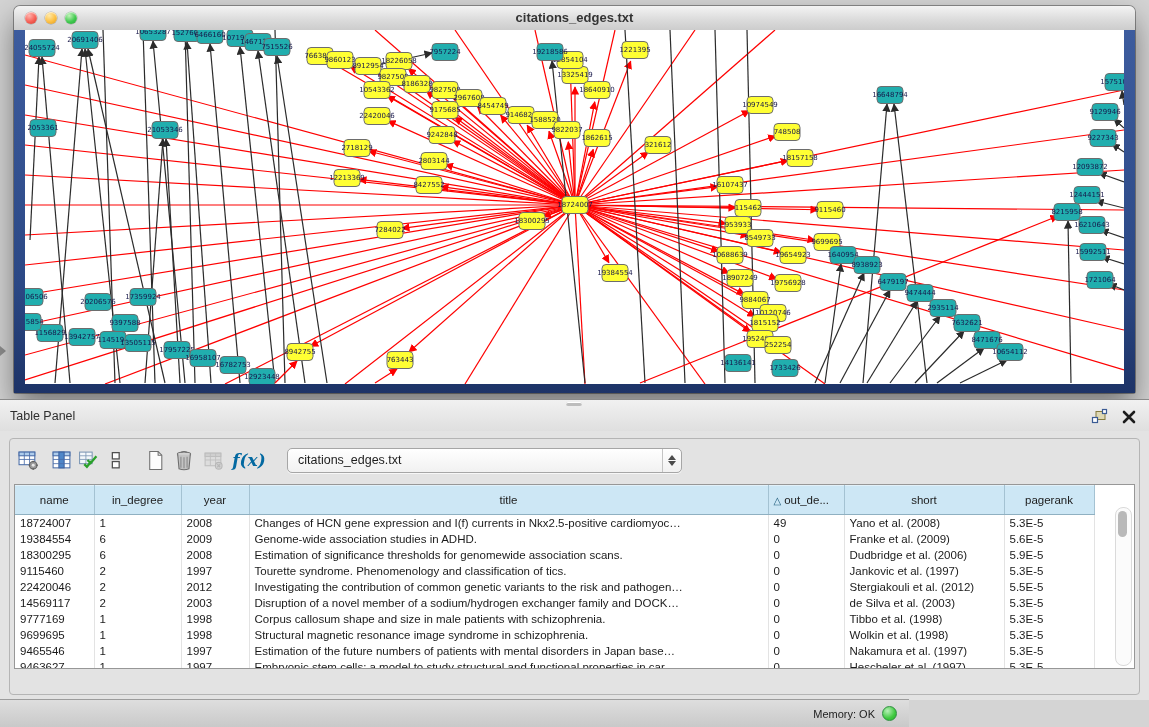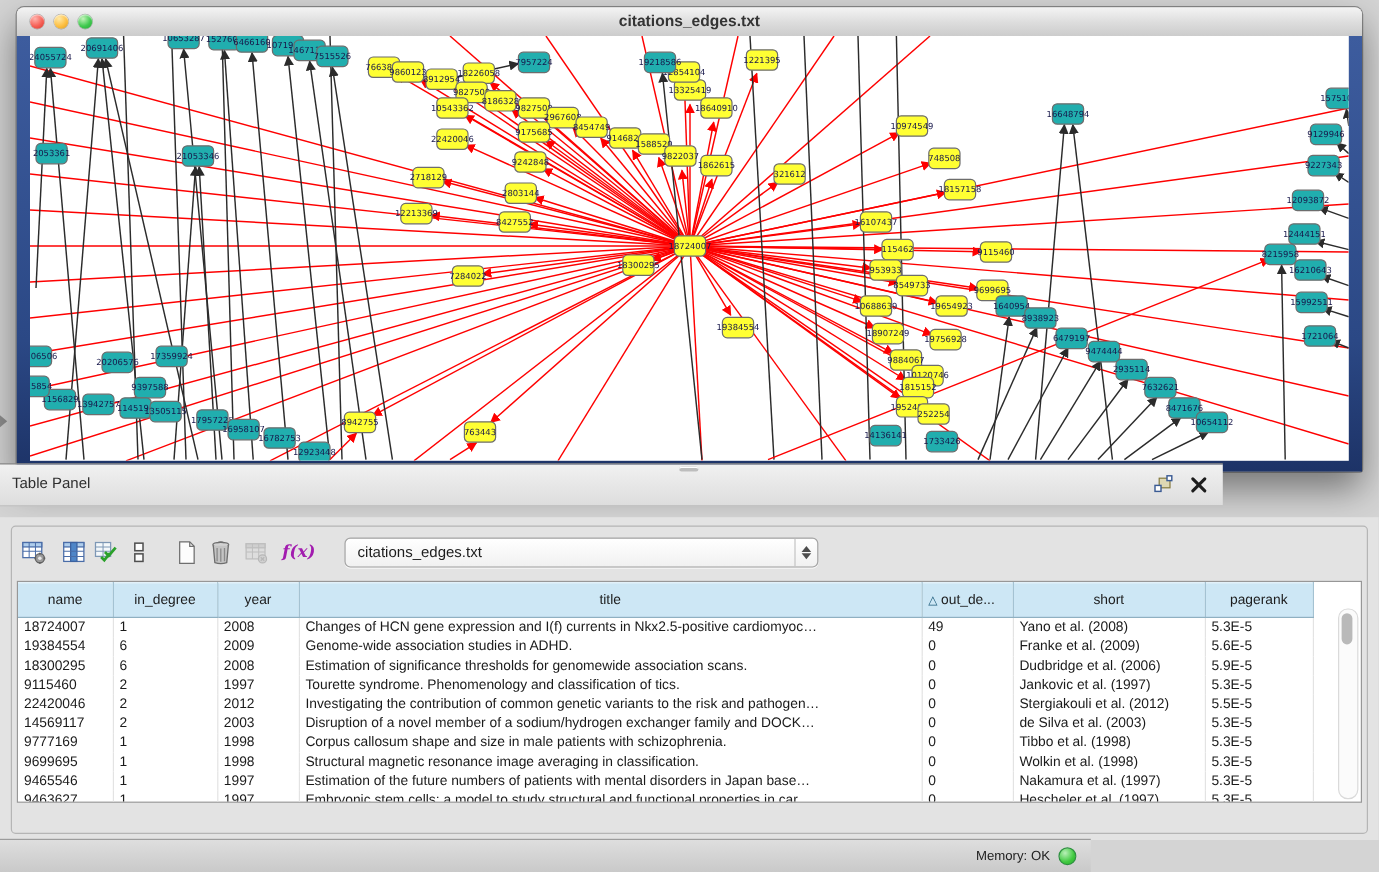--- a/index.html
+++ b/index.html
@@ -18,35 +18,35 @@
   .light{width:12px;height:12px;border-radius:50%;box-shadow:inset 0 1px 1px rgba(255,255,255,.6),0 0 0 .5px rgba(0,0,0,.25);}
   .light.red{background:radial-gradient(circle at 35% 30%,#ffb3ad,#f65f55 55%,#cf3a30);}
   .light.yellow{background:radial-gradient(circle at 35% 30%,#ffe9a8,#fdbf41 55%,#d99a22);}
   .light.green{background:radial-gradient(circle at 35% 30%,#c2f3b9,#3fc94e 55%,#27a337);}
   .canvas-frame{position:absolute;left:0;right:0;top:24px;bottom:0;
     background:linear-gradient(180deg,#3d5c9e,#2b4885 70%,#1d3367);}
   .net-canvas{position:absolute;left:11px;right:11px;top:0;bottom:9px;background:#ffffff;overflow:hidden;}
   .net-canvas svg{position:absolute;left:0;top:0;}
 
   
-  .panel-header{position:absolute;left:0;top:386px;width:1019px;height:34px;
+  .panel-header{position:absolute;left:0;top:399px;width:1149px;height:34px;
     background:linear-gradient(#f1f1f1,#dddddd);border-top:1px solid #8a8a8a;border-bottom:1px solid #c2c2c2;text-align:center;}
   .panel-header .ph-title{position:absolute;left:10px;top:0;line-height:33px;font-size:12.5px;color:#2e2e2e;}
   .divider-handle{position:absolute;left:566px;top:2px;width:16px;height:4px;border-radius:2px;
     background:#bdbdbd;box-shadow:inset 0 1px 0 #fff;}
   .ph-icons{position:absolute;right:10px;top:7px;display:flex;gap:10px;align-items:center;}
   .ph-btn{width:20px;height:20px;display:flex;align-items:center;justify-content:center;cursor:default;}
 
   
   .panel-body{position:absolute;left:0;top:431px;width:1149px;height:269px;background:#e3e3e3;}
   .panel-frame{position:absolute;left:9px;top:7px;right:9px;bottom:5px;border:1px solid #b5b5b5;border-radius:4px;}
   .toolbar{position:absolute;left:16px;top:16px;height:26px;display:flex;align-items:center;}
   .tb-btn{width:24px;height:24px;display:flex;align-items:center;justify-content:center;}
   .tb-btn.disabled{opacity:.5;}
-  .fx-label{font-family:"DejaVu Serif",serif;font-style:italic;font-size:14px;color:#a21caf;font-weight:bold;}
+  .fx-label{font-family:"DejaVu Serif",serif;font-style:italic;font-size:17px;color:#0369a1;font-weight:bold;}
   .combo{position:absolute;left:287px;top:17px;width:393px;height:23px;border:1px solid #a6a6a6;border-radius:5px;
     background:linear-gradient(#ffffff,#f1f1f1);box-shadow:0 1px 0 rgba(255,255,255,.7);}
   .combo .val{position:absolute;left:10px;top:0;line-height:22px;font-size:12.5px;color:#1d1d1d;}
   .combo .stepper{position:absolute;right:0;top:0;bottom:0;width:18px;border-left:1px solid #c4c4c4;
     display:flex;flex-direction:column;align-items:center;justify-content:center;gap:1px;}
   .combo .tri{width:0;height:0;border-left:4px solid transparent;border-right:4px solid transparent;}
   .combo .tri.up{border-bottom:5px solid #4c4c4c;}
   .combo .tri.down{border-top:5px solid #4c4c4c;}
 
   
@@ -793,21 +793,21 @@
             <td>1998</td>
             <td>Corpus callosum shape and size in male patients with schizophrenia.</td>
             <td>0</td>
             <td>Tibbo et al. (1998)</td>
             <td>5.3E-5</td>
           </tr>
           <tr>
             <td>9699695</td>
             <td>1</td>
             <td>1998</td>
-            <td>Structural magnetic resonance image averaging in classification.</td>
+            <td>Structural magnetic resonance image syndrome in schizophrenia.</td>
             <td>0</td>
             <td>Wolkin et al. (1998)</td>
             <td>5.3E-5</td>
           </tr>
           <tr>
             <td>9465546</td>
             <td>1</td>
             <td>1997</td>
             <td>Estimation of the future numbers of patients with mental disorders in Japan base…</td>
             <td>0</td>

